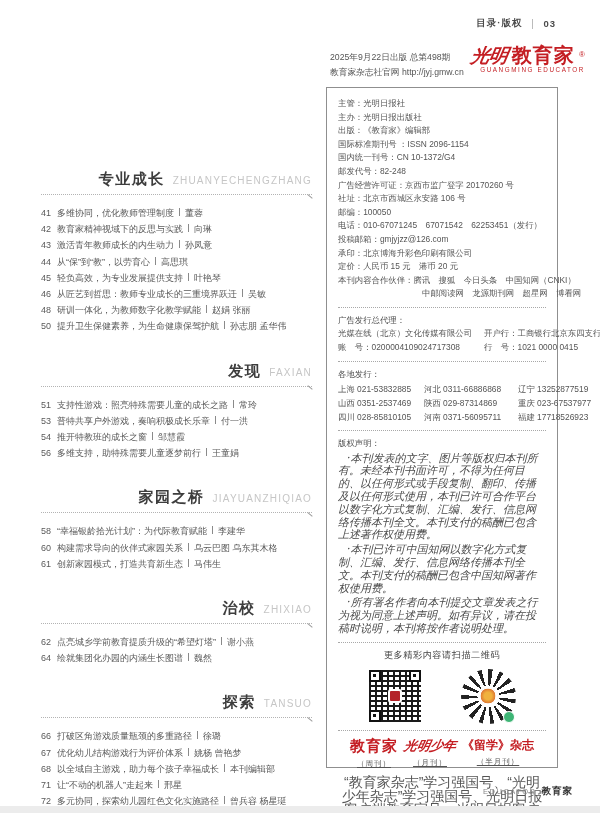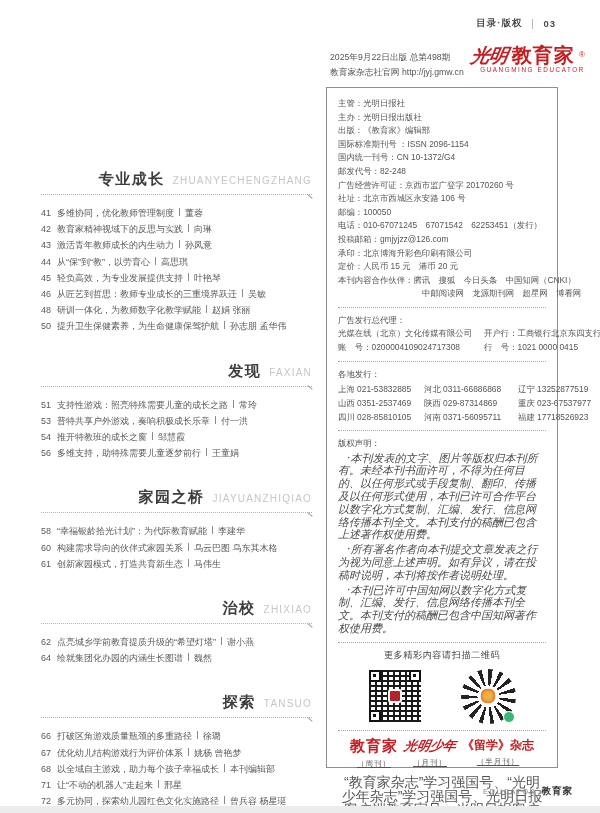--- a/index.html
+++ b/index.html
@@ -321,23 +321,23 @@
     </div>
 
     <hr class="dotsep">
 
     <div>
       <div class="blk-head">版权声明：</div>
       <div>
 
           <p class="copy-p">·本刊发表的文字、图片等版权归本刊所有。未经本刊书面许可，不得为任何目的、以任何形式或手段复制、翻印、传播及以任何形式使用，本刊已许可合作平台以数字化方式复制、汇编、发行、信息网络传播本刊全文。本刊支付的稿酬已包含上述著作权使用费。</p>
 
+          <p class="copy-p">·本刊已许可中国知网以数字化方式复制、汇编、发行、信息网络传播本刊全文。本刊支付的稿酬已包含中国知网著作权使用费。</p>
+
           <p class="copy-p">·所有署名作者向本刊提交文章发表之行为视为同意上述声明。如有异议，请在投稿时说明，本刊将按作者说明处理。</p>
-
-          <p class="copy-p">·本刊已许可中国知网以数字化方式复制、汇编、发行、信息网络传播本刊全文。本刊支付的稿酬已包含中国知网著作权使用费。</p>
         </div>
     </div>
 
     <hr class="dotsep">
 
     <div>
       <div class="qr-caption">更多精彩内容请扫描二维码</div>
       <div class="qr-row">
         <div class="qr1">
           <span class="fp tl"></span>

